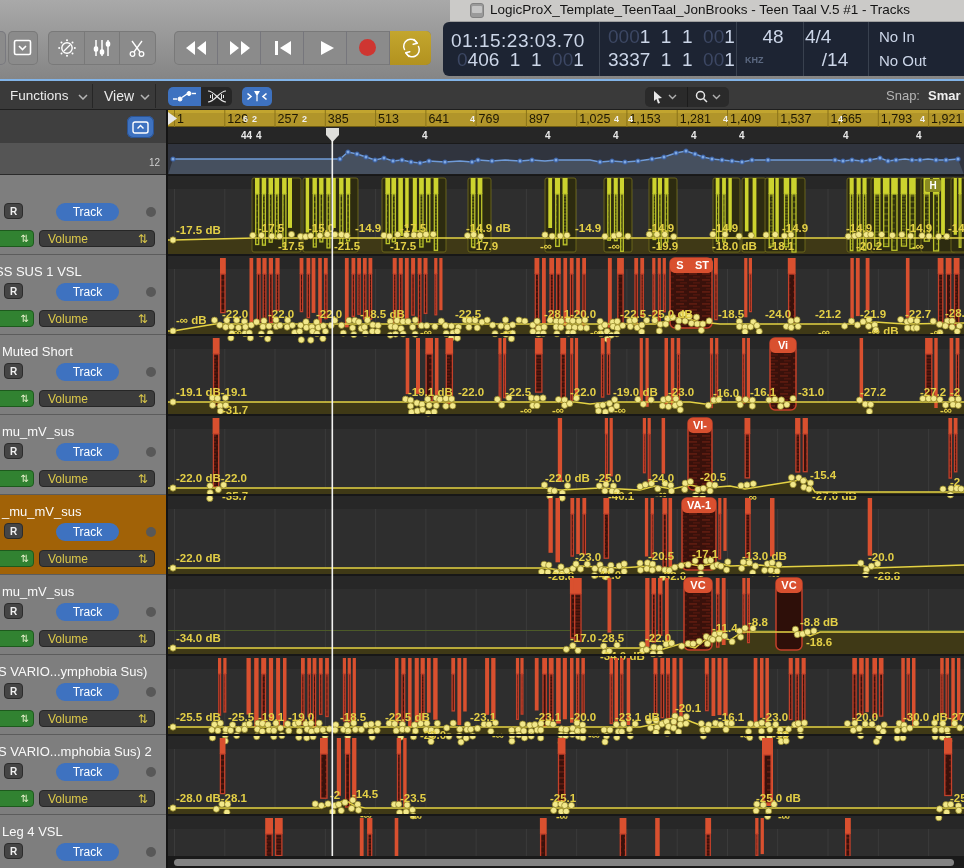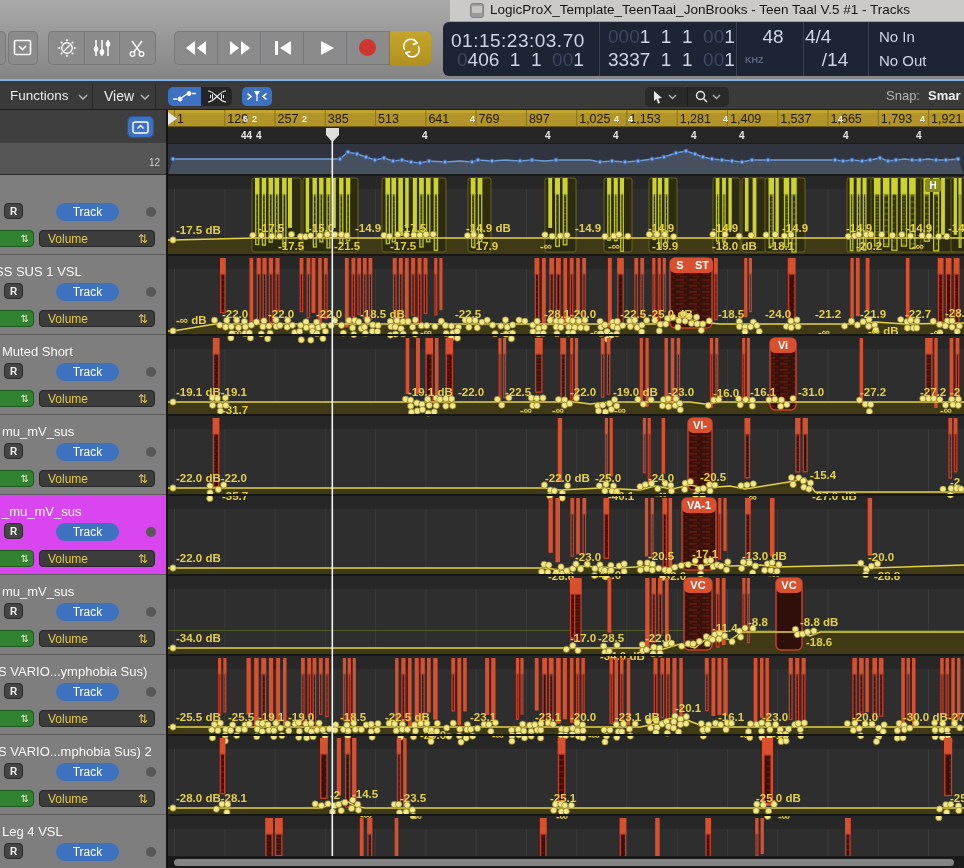--- a/index.html
+++ b/index.html
@@ -196,21 +196,21 @@
     <div style="position:absolute;left:39px;top:55px;width:116px;height:17px;background:#3c3c3c;border:1px solid #262626;border-radius:4px;color:#dcc94a;font-size:12px;line-height:16px"><span style="padding-left:8px">Volume</span><span style="position:absolute;right:6px">⇅</span></div>
   </div>
 <div style="position:absolute;left:0;top:415px;width:168px;height:80px;background:#7e7e7e;border-bottom:1px solid #5c5c5c;overflow:hidden">
     <div style="position:absolute;left:2px;top:9px;font-size:13px;color:#fafafa;white-space:nowrap">mu_mV_sus</div>
     <div style="position:absolute;left:4px;top:28px;width:19px;height:16px;background:#454545;border:1px solid #2c2c2c;border-radius:4px;color:#f0f0f0;font-size:10px;font-weight:bold;text-align:center;line-height:16px">R</div>
     <div style="position:absolute;left:56px;top:28px;width:63px;height:18px;background:#3e72c0;border-radius:9px;color:#fff;font-size:12px;text-align:center;line-height:18px">Track</div>
     <div style="position:absolute;left:146px;top:32px;width:10px;height:10px;border-radius:50%;background:#585858"></div>
     <div style="position:absolute;left:-10px;top:55px;width:44px;height:17px;background:#318231;border:1px solid #1d5a1d;border-radius:4px;color:#eef5d0;font-size:10px;text-align:right;line-height:16px;padding-right:4px">⇅</div>
     <div style="position:absolute;left:39px;top:55px;width:116px;height:17px;background:#3c3c3c;border:1px solid #262626;border-radius:4px;color:#dcc94a;font-size:12px;line-height:16px"><span style="padding-left:8px">Volume</span><span style="position:absolute;right:6px">⇅</span></div>
   </div>
-<div style="position:absolute;left:0;top:495px;width:168px;height:80px;background:#d946ef;border-bottom:1px solid #5c5c5c;overflow:hidden">
+<div style="position:absolute;left:0;top:495px;width:168px;height:80px;background:#a16207;border-bottom:1px solid #5c5c5c;overflow:hidden">
     <div style="position:absolute;left:2px;top:9px;font-size:13px;color:#fafafa;white-space:nowrap">_mu_mV_sus</div>
     <div style="position:absolute;left:4px;top:28px;width:19px;height:16px;background:#454545;border:1px solid #2c2c2c;border-radius:4px;color:#f0f0f0;font-size:10px;font-weight:bold;text-align:center;line-height:16px">R</div>
     <div style="position:absolute;left:56px;top:28px;width:63px;height:18px;background:#3e72c0;border-radius:9px;color:#fff;font-size:12px;text-align:center;line-height:18px">Track</div>
     <div style="position:absolute;left:146px;top:32px;width:10px;height:10px;border-radius:50%;background:#585858"></div>
     <div style="position:absolute;left:-10px;top:55px;width:44px;height:17px;background:#318231;border:1px solid #1d5a1d;border-radius:4px;color:#eef5d0;font-size:10px;text-align:right;line-height:16px;padding-right:4px">⇅</div>
     <div style="position:absolute;left:39px;top:55px;width:116px;height:17px;background:#3c3c3c;border:1px solid #262626;border-radius:4px;color:#dcc94a;font-size:12px;line-height:16px"><span style="padding-left:8px">Volume</span><span style="position:absolute;right:6px">⇅</span></div>
   </div>
 <div style="position:absolute;left:0;top:575px;width:168px;height:80px;background:#7e7e7e;border-bottom:1px solid #5c5c5c;overflow:hidden">
     <div style="position:absolute;left:2px;top:9px;font-size:13px;color:#fafafa;white-space:nowrap">mu_mV_sus</div>
     <div style="position:absolute;left:4px;top:28px;width:19px;height:16px;background:#454545;border:1px solid #2c2c2c;border-radius:4px;color:#f0f0f0;font-size:10px;font-weight:bold;text-align:center;line-height:16px">R</div>

